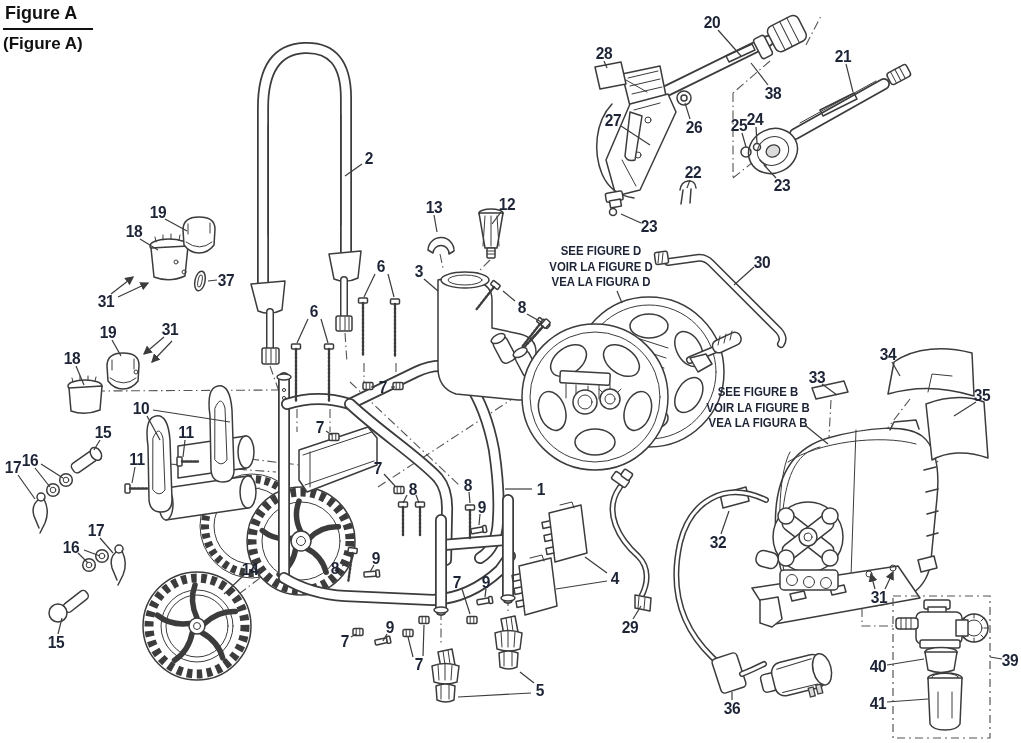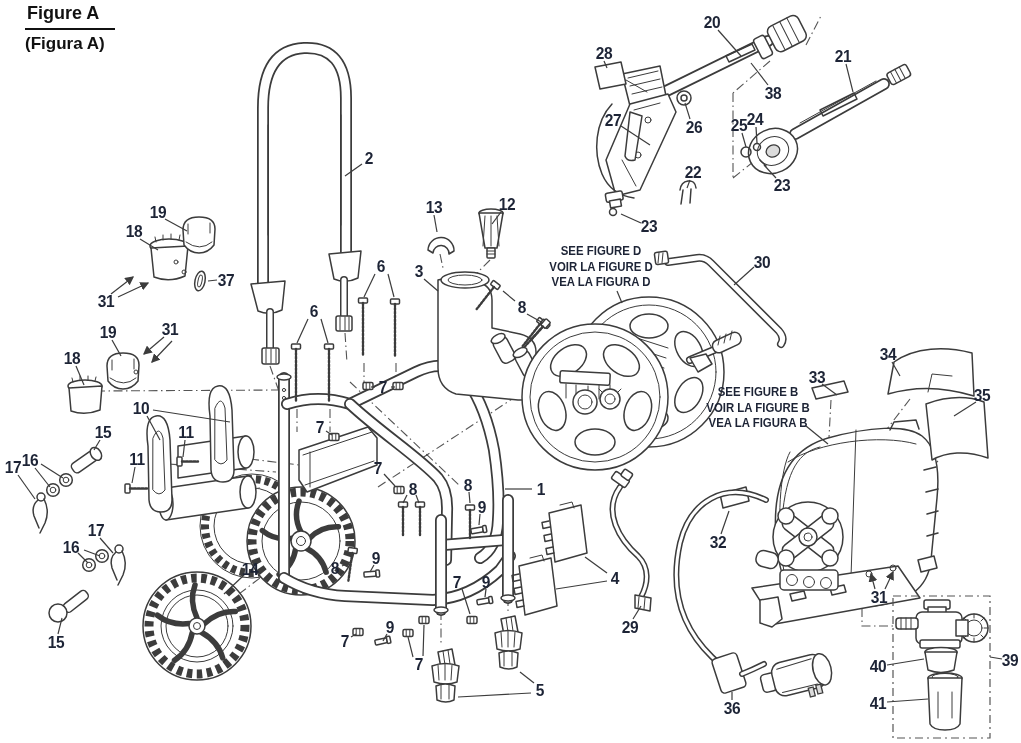--- a/index.html
+++ b/index.html
@@ -7,21 +7,21 @@
   #page{position:relative;width:1021px;height:743px;background:var(--bg);overflow:hidden;
         font-family:"Liberation Sans",sans-serif;}
   #artwork{position:absolute;left:0;top:0;}
   #overlay{position:absolute;left:0;top:0;width:100%;height:100%;pointer-events:none;}
   .callout{position:absolute;transform:translate(-50%,-50%) scaleX(.94);
            font:bold 16.5px "Liberation Sans",sans-serif;color:var(--label);
            letter-spacing:-0.4px;white-space:nowrap;}
   .annotation{position:absolute;transform:translateX(-50%) scaleX(.95);
            font:bold 12px "Liberation Sans",sans-serif;color:var(--label);
            text-align:center;line-height:15.5px;white-space:nowrap;}
-  #title-block{position:absolute;left:25px;top:2px;color:#111;}
+  #title-block{position:absolute;left:3px;top:2px;color:#111;}
   #title-main{font:bold 18px "Liberation Sans",sans-serif;display:inline-block;
            border-bottom:2.5px solid #111;padding:1px 16px 4px 2px;}
   #title-sub{font:bold 17px "Liberation Sans",sans-serif;padding-top:4px;}
   
   .a{fill:none;stroke:var(--art);stroke-width:1.5;stroke-linecap:round;stroke-linejoin:round;}
   .thin{stroke-width:1;}
   .w{fill:#fff;stroke:var(--art);stroke-width:1.5;stroke-linejoin:round;}
   .wd{fill:#dcdcdc;stroke:var(--art);stroke-width:1.3;}
   .t1{fill:none;stroke:var(--art);stroke-width:12;stroke-linecap:round;stroke-linejoin:round;}
   .t2{fill:none;stroke:#fff;stroke-width:8.5;stroke-linecap:round;stroke-linejoin:round;}
@@ -551,21 +551,21 @@
         <line x1="887" y1="702" x2="928" y2="699" class="leader"></line>
         <line x1="1002" y1="659" x2="990" y2="657" class="leader"></line>
         <line x1="617" y1="291" x2="622" y2="303" class="leader"></line>
         <line x1="806" y1="426" x2="828" y2="444" class="leader"></line>
       </g>
   </svg>
 
   <div id="overlay">
     <div id="title-block">
       <div id="title-main">Figure A</div>
-      <div id="title-sub">(Figura A)</div>
+      <div id="title-sub">(Figure A)</div>
     </div>
 
   <span class="callout" style="left: 369px; top: 158px;">2</span>
       <span class="callout" style="left: 434px; top: 207px;">13</span>
       <span class="callout" style="left: 507px; top: 204px;">12</span>
       <span class="callout" style="left: 419px; top: 271px;">3</span>
       <span class="callout" style="left: 381px; top: 266px;">6</span>
       <span class="callout" style="left: 314px; top: 311px;">6</span>
       <span class="callout" style="left: 522px; top: 307px;">8</span>
       <span class="callout" style="left: 383px; top: 387px;">7</span>

